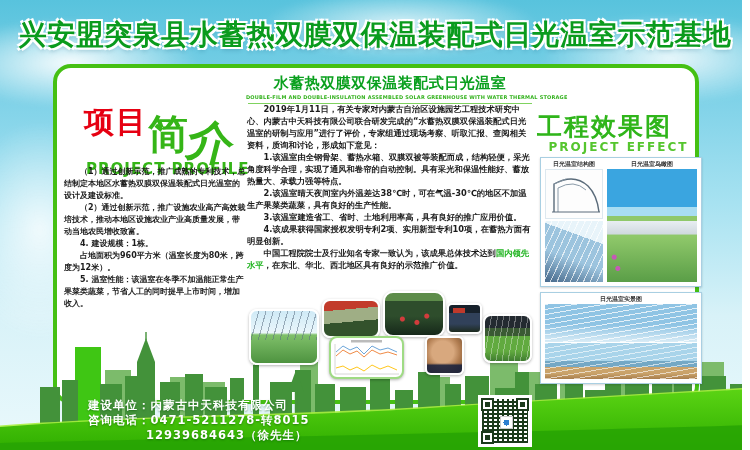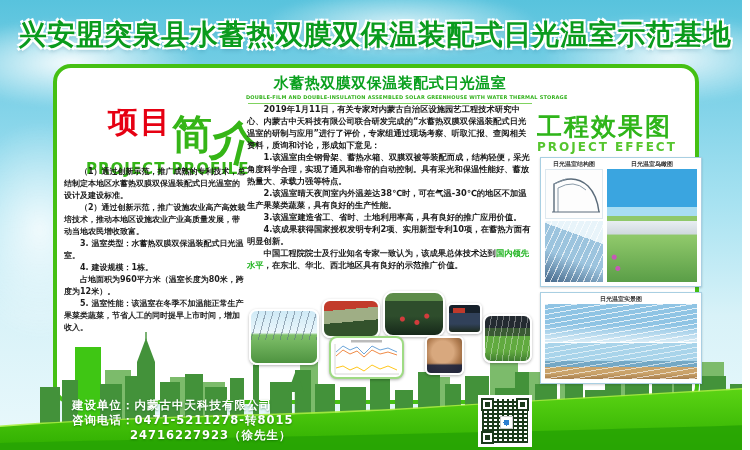--- a/index.html
+++ b/index.html
@@ -14,21 +14,21 @@
 
   .main-title{position:absolute;left:0;top:16px;width:750px;text-align:center;
     font-size:28px;font-weight:bold;color:#0a9b1d;letter-spacing:.5px;white-space:nowrap;
     text-shadow:-2px -2px 0 #fff,2px -2px 0 #fff,-2px 2px 0 #fff,2px 2px 0 #fff,0 3px 4px rgba(0,60,90,.25);}
 
   .panel{position:absolute;left:53px;top:64px;width:646px;height:340px;box-sizing:border-box;
     background:#fff;border:4px solid #45c013;border-radius:18px;z-index:1;}
 
   
   .left-heading{position:absolute;left:84px;top:102px;z-index:2;white-space:nowrap;}
-  .lh-cn1{font-size:30px;font-weight:bold;color:#e60012;letter-spacing:2px;vertical-align:top;margin-left:24px;}
+  .lh-cn1{font-size:30px;font-weight:bold;color:#e60012;letter-spacing:2px;vertical-align:top;}
   .lh-cn2a{font-size:40px;font-weight:bold;color:#35b517;display:inline-block;}
   .lh-cn2b{font-size:46px;font-weight:bold;color:#35b517;display:inline-block;transform:rotate(14deg);position:relative;top:10px;}
   .lh-en{position:absolute;left:2px;top:34px;font-size:15px;font-weight:bold;color:#35b517;letter-spacing:1px;margin-top:24px;}
   .left-body{position:absolute;left:64px;top:166px;width:182px;z-index:2;}
   .left-body p, .mid-body p{margin:0;font-size:8px;line-height:1.5;font-weight:bold;color:#1c1c1c;text-indent:2em;}
 
   
   .mid-title{position:absolute;left:246px;top:74px;width:288px;text-align:center;z-index:2;
     font-size:15px;font-weight:bold;color:#0aa01e;letter-spacing:.5px;white-space:nowrap;}
   .mid-sub{position:absolute;left:246px;top:94px;width:288px;text-align:center;z-index:2;
@@ -59,21 +59,21 @@
   .p-face{left:425px;top:336px;width:39px;height:39px;border-radius:6px;
     background:linear-gradient(180deg,transparent 72%,rgba(20,30,60,.85) 78%),
       radial-gradient(circle at 45% 40%,#d8a87e 0 38%,#b07c50 62%,#6b4a2e 100%);}
   .p-crop{left:483px;top:314px;width:49px;height:49px;
     background:repeating-linear-gradient(100deg,rgba(255,255,255,.35) 0 1px,transparent 1px 6px),
       linear-gradient(180deg,#232a30 0 26%,#3a5a33 26% 45%,#61aa3f 45% 78%,#3f7c30 100%);}
 
   
   .right-heading{position:absolute;left:537px;top:110px;width:163px;text-align:left;z-index:2;
     font-size:25px;font-weight:bold;color:#2fb51a;letter-spacing:2px;white-space:nowrap;}
-  .right-sub{position:absolute;left:537px;top:140px;width:163px;text-align:left;z-index:2;
+  .right-sub{position:absolute;left:537px;top:140px;width:163px;text-align:center;z-index:2;
     font-size:12px;font-weight:bold;color:#55c52e;letter-spacing:2px;white-space:nowrap;}
   .card{position:absolute;background:#fff;border:1px solid #a9cfe2;box-shadow:0 1px 2px rgba(0,0,0,.18);z-index:3;}
   .card1{left:540px;top:157px;width:160px;height:128px;}
   .card2{left:540px;top:292px;width:160px;height:90px;}
   .cap{position:absolute;font-size:6px;color:#333;font-weight:bold;text-align:center;white-space:nowrap;}
   .cap-structure{left:4px;top:2px;width:58px;}
   .cap-aerial{left:66px;top:2px;width:90px;}
   .cap-real{left:0;top:2px;width:100%;}
   .rimg{position:absolute;overflow:hidden;}
   .img-structure{left:4px;top:11px;width:58px;height:50px;background:#fdfdfd;border:1px solid #dde8ef;box-sizing:border-box;}
@@ -88,21 +88,21 @@
   .img-real1{left:4px;top:11px;width:152px;height:38px;
     background:repeating-linear-gradient(170deg,rgba(255,255,255,.75) 0 1px,transparent 1px 5px),
       linear-gradient(180deg,#8fc4e4 0 55%,#d9ecf6 100%);}
   .img-real2{left:4px;top:50px;width:152px;height:36px;
     background:repeating-linear-gradient(170deg,rgba(255,255,255,.6) 0 1px,transparent 1px 5px),
       linear-gradient(180deg,#a9d4ea 0 50%,#74a8c5 50% 68%,#caa36a 68% 84%,#a97f4d 100%);}
 
   .skyline{position:absolute;left:0;top:332px;width:750px;height:93px;z-index:2;}
   .hill{position:absolute;left:0;top:383px;width:750px;height:67px;z-index:4;}
 
-  .footer{position:absolute;left:72px;top:398px;z-index:5;color:#fff;font-weight:bold;
+  .footer{position:absolute;left:88px;top:398px;z-index:5;color:#fff;font-weight:bold;
     font-size:11.5px;letter-spacing:1px;text-shadow:0 1px 2px rgba(0,80,0,.5);}
   .f-line{line-height:15px;white-space:nowrap;}
   .f-indent{margin-left:58px;}
 
   .qr{position:absolute;left:478px;top:395px;width:54px;height:52px;background:#fff;z-index:5;
     box-sizing:border-box;padding:4px;}
   .qr-inner{position:relative;width:100%;height:100%;
     background-image:repeating-linear-gradient(0deg,#1b3a1b 0 2px,transparent 2px 4px),
       repeating-linear-gradient(90deg,#1b3a1b 0 2px,transparent 2px 5px);}
   .qr-f{position:absolute;width:9px;height:9px;background:#1b3a1b;border:2px solid #fff;box-shadow:0 0 0 2px #1b3a1b;box-sizing:border-box;}
@@ -124,21 +124,20 @@
 
   <div class="panel"></div>
 
   <div class="left-heading">
     <span class="lh-cn1">项目</span><span class="lh-cn2a">简</span><span class="lh-cn2b">介</span>
     <span class="lh-en">PROJECT PROFILE</span>
   </div>
   <div class="left-body">
     <p>（1）通过创新示范，推广成熟的专利技术，总结制定本地区水蓄热双膜双保温装配式日光温室的设计及建设标准。</p>
     <p>（2）通过创新示范，推广设施农业高产高效栽培技术，推动本地区设施农业产业高质量发展，带动当地农民增收致富。</p>
-    <p>3. 温室类型：水蓄热双膜双保温装配式日光温室。</p>
     <p>4. 建设规模：1栋。</p>
     <p>占地面积为960平方米（温室长度为80米，跨度为12米）。</p>
     <p>5. 温室性能：该温室在冬季不加温能正常生产果菜类蔬菜，节省人工的同时提早上市时间，增加收入。</p>
   </div>
 
   <div class="mid-title">水蓄热双膜双保温装配式日光温室</div>
   <div class="mid-sub">DOUBLE-FILM AND DOUBLE-INSULATION ASSEMBLED SOLAR GREENHOUSE WITH WATER THERMAL STORAGE</div>
   <div class="mid-rule"></div>
   <div class="mid-body">
     <p>2019年1月11日，有关专家对内蒙古自治区设施园艺工程技术研究中心、内蒙古中天科技有限公司联合研发完成的“水蓄热双膜双保温装配式日光温室的研制与应用”进行了评价，专家组通过现场考察、听取汇报、查阅相关资料，质询和讨论，形成如下意见：</p>
@@ -256,21 +255,21 @@
       </linearGradient>
     </defs>
     <path d="M0,44 C140,33 300,34 430,25 C550,17 660,11 750,6" fill="none" stroke="#a8ef3f" stroke-width="3" opacity="0.9"></path>
     <path d="M0,67 L0,44 C140,33 300,34 430,25 C550,17 660,11 750,6 L750,67 Z" fill="url(#gHill)"></path>
     <path d="M0,67 L0,60 C200,55 500,50 750,42 L750,67 Z" fill="#27a303" opacity="0.85"></path>
   </svg>
 
   <div class="footer">
     <div class="f-line"><span>建设单位：</span><span>内蒙古中天科技有限公司</span></div>
     <div class="f-line"><span>咨询电话：</span><span>0471-5211278-转8015</span></div>
-    <div class="f-line f-indent"><span>24716227923（徐先生）</span></div>
+    <div class="f-line f-indent"><span>12939684643（徐先生）</span></div>
   </div>
 
   <div class="qr">
     <div class="qr-inner">
       <div class="qr-f qr-f1"></div>
       <div class="qr-f qr-f2"></div>
       <div class="qr-f qr-f3"></div>
       <div class="qr-logo"></div>
     </div>
   </div>

